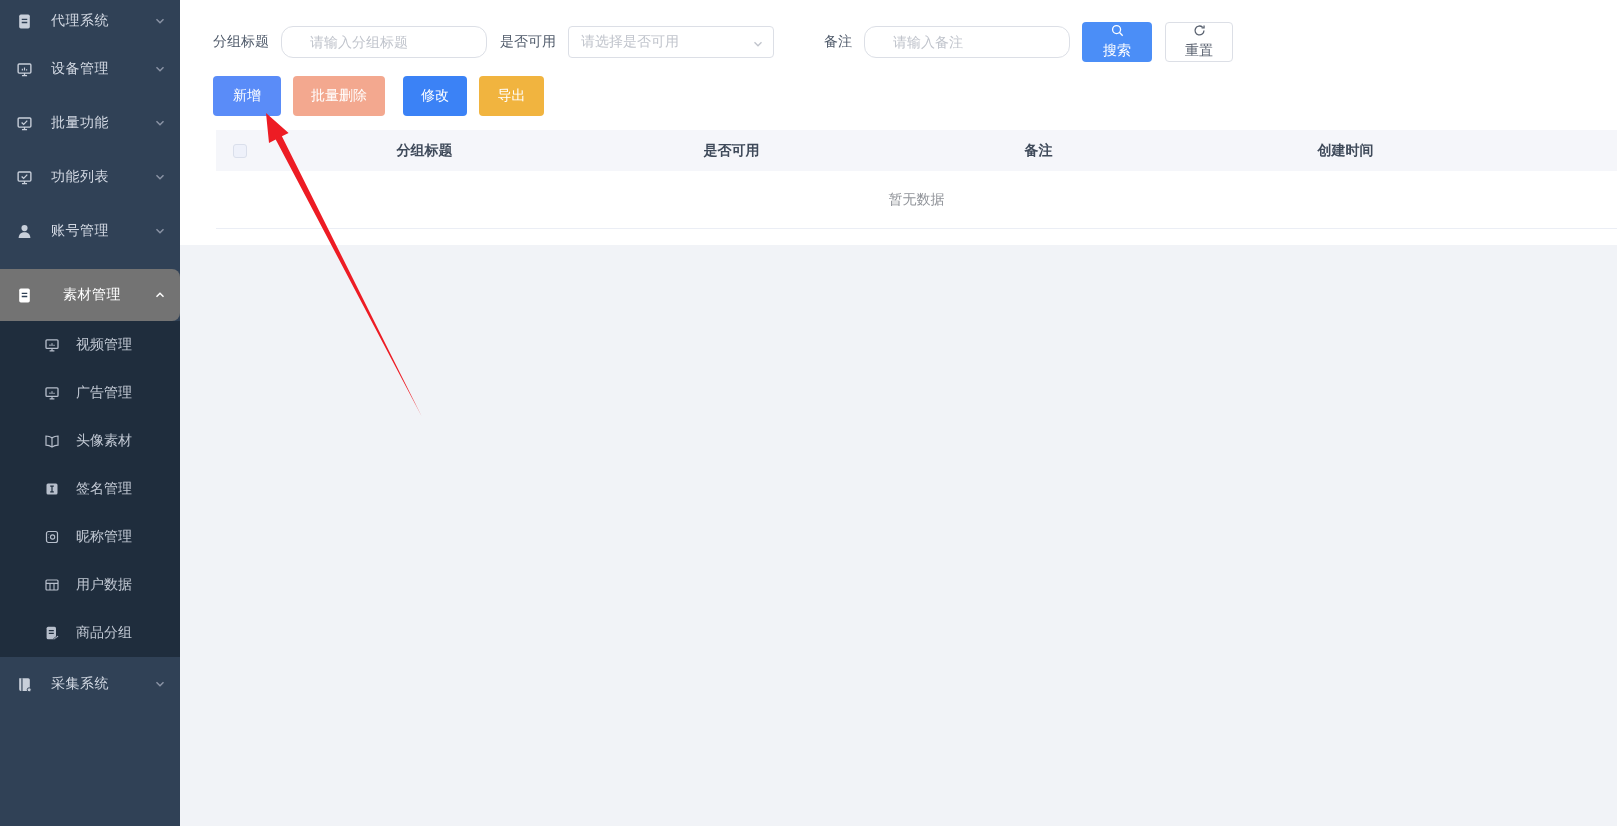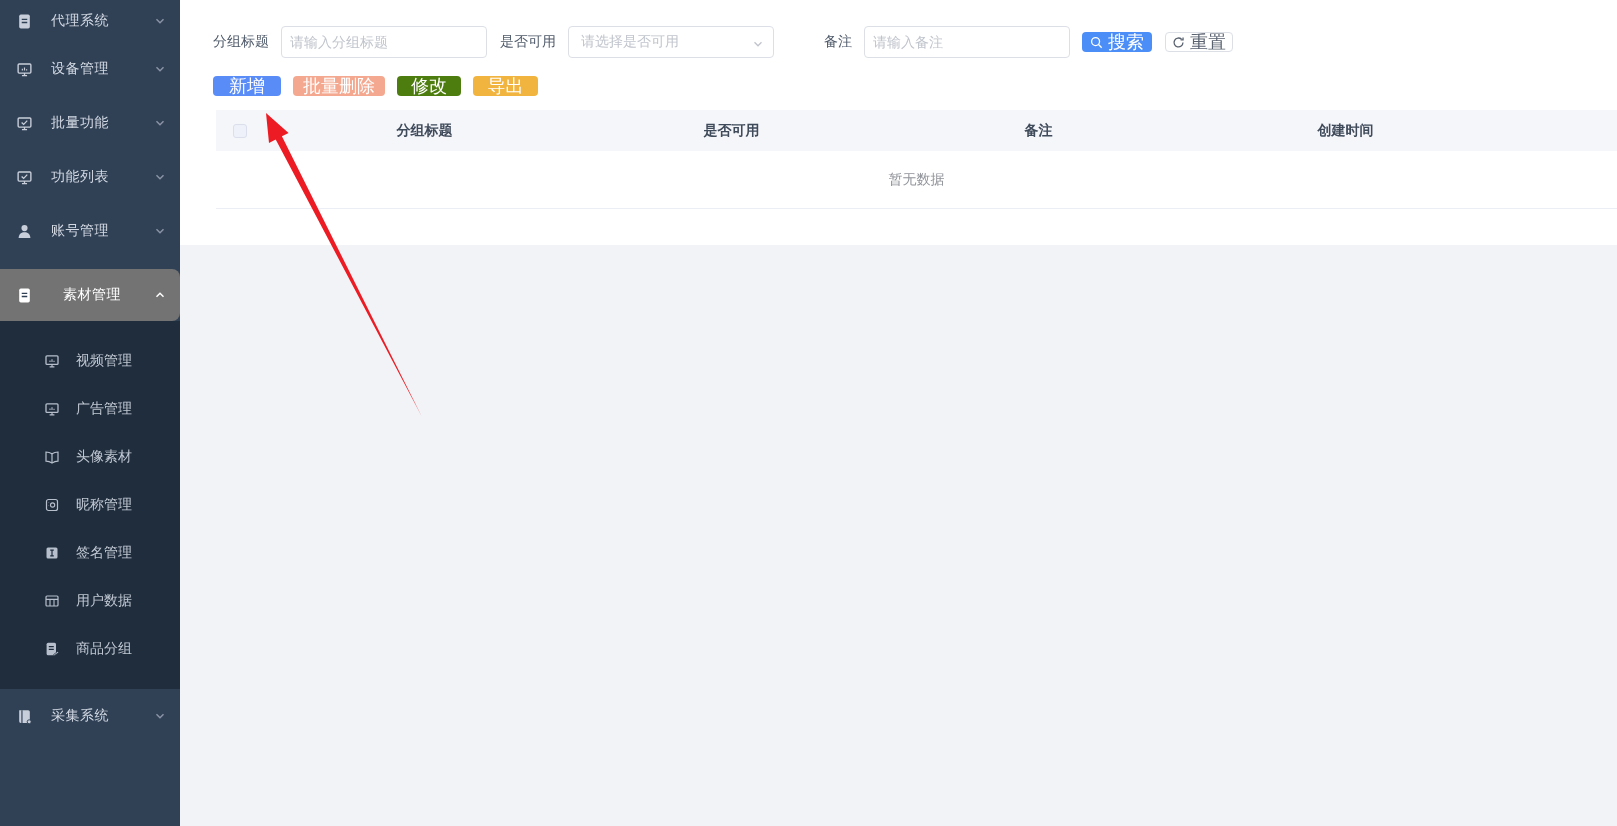--- a/index.html
+++ b/index.html
@@ -12,58 +12,58 @@
     display:flex; flex-direction:column; color:#d3d9e3; overflow:hidden; }
   .side-item { height:54px; display:flex; align-items:center; padding:0 14px 0 16px;
     font-size:14px; cursor:pointer; flex:0 0 auto; }
   .side-item:first-child { height:42px; }
   .side-item .mi { width:17px; height:17px; margin-right:18px; flex:0 0 auto; color:#c8cfda; }
   .side-item .lbl { flex:1; letter-spacing:.5px; }
   .side-item .chev { width:12px; height:12px; color:#8b94a6; flex:0 0 auto; }
   .side-item.active-parent { background:#737373; color:#fff; height:52px; margin-top:11px;
     border-radius:0 8px 8px 0;gap:12px; --icon-gap:#5a8df8; }
   .side-item.active-parent .mi, .side-item.active-parent .chev { color:#fff; }
-  .submenu { background:#1f2d3d; padding:16px 0; }
+  .submenu { background:#1f2d3d; padding:0 0; }
   .sub-item { height:48px; display:flex; align-items:center; padding:0 14px 0 44px;
     font-size:14px; color:#c2c9d4; cursor:pointer; }
   .sub-item .mi { width:16px; height:16px; margin-right:16px; color:#b7bfcc; --icon-gap:#1f2d3d; }
   .sub-item.active { color:#4aa0f8; }
   .sub-item.active .mi { color:#4aa0f8; }
   .mi svg, .chev svg { width:100%; height:100%; display:block; }
   .mi { --icon-gap:#304156; }
 
   
   .main { flex:1; display:flex; flex-direction:column; position:relative; }
   .content-white { background:#ffffff; height:245px; flex:0 0 auto; }
   .content-gray { flex:1; background:#f1f3f7; }
 
   .filter-row { display:flex; align-items:center; margin:26px 0 0 33px; height:32px; }
   .f-label { font-size:14px; color:#4e5969; margin-right:12px; white-space:nowrap; }
-  .f-input { width:206px; height:32px; border:1px solid #dcdfe6; border-radius:4px;
-    padding:0 8px; font-size:14px; color:#606266; outline:none;
+  .f-input { width:206px; height:32px; border:1px solid #dcdfe6; border-radius:12px;
+    padding:0 28px; font-size:14px; color:#606266; outline:none;
     font-family:"Liberation Sans","DejaVu Sans",sans-serif; }
   .f-input::placeholder { color:#c0c4cc; }
   .f-select { width:206px; height:32px; border:1px solid #dcdfe6; border-radius:4px;
     padding:0 28px 0 12px; font-size:14px; color:#c0c4cc; display:flex; align-items:center;
     position:relative; cursor:pointer; background:#fff; }
   .f-select .sel-chev { position:absolute; right:9px; top:10px; width:12px; height:12px; color:#c0c4cc; }
   .gap-s { margin-left:13px; } .gap-l { margin-left:50px; }
 
-  .btn { height:20px; border:none; border-radius:4px; font-size:18px; cursor:pointer;
+  .btn { height:40px; border:none; border-radius:4px; font-size:14px; cursor:pointer;
     display:inline-flex; align-items:center; justify-content:center;
-    font-family:"Liberation Sans","DejaVu Sans",sans-serif; }
+    font-family:"Liberation Sans","DejaVu Sans",sans-serif;flex-direction:column; }
   .btn-search { background:#4b8ef7; color:#fff; width:70px; margin-left:12px; gap:5px; }
   .btn-reset { background:#fff; color:#5a6270; border:1px solid #dcdfe6; width:68px; margin-left:13px; gap:5px; }
   .bicon { width:13px; height:13px; display:inline-block; }
   .bicon svg { width:100%; height:100%; display:block; }
 
   .actions-row { display:flex; margin:18px 0 0 33px; gap:12px; }
   .btn-add { background:#5a8cf8; color:#fff; width:68px; }
   .btn-batch-delete { background:#f3a88f; color:#fff; width:92px; }
-  .btn-edit { background:#4d7c0f; color:#fff; width:64px; }
+  .btn-edit { background:#3b82f6; color:#fff; width:64px;margin-left:6px; }
   .btn-export { background:#f1b43f; color:#fff; width:65px; }
 
   .table-wrap { margin:14px 0 0 36px; }
   .t-header { height:41px; background:#f5f6fa; display:flex; align-items:center; }
   .t-cell-check { width:55px; display:flex; align-items:center; padding-left:17px; flex:0 0 auto; }
   .checkbox { width:14px; height:14px; background:#eef1fa; border:1px solid #dadfeb;
     border-radius:3px; cursor:pointer; }
   .t-col { width:307px; flex:0 0 auto; text-align:center; font-size:14px; font-weight:700; color:#3f4a5a; }
   .t-empty { height:58px; border-bottom:1px solid #ebeef5; display:flex;
     align-items:center; justify-content:center; font-size:14px; color:#909399; }
@@ -198,35 +198,35 @@
           <svg viewBox="0 0 16 16">
               <path d="M2 3c2 0 4 .5 6 1.8C10 3.5 12 3 14 3v9.2c-2 0-4 .5-6 1.8-2-1.3-4-1.8-6-1.8z" fill="none" stroke="currentColor" stroke-width="1.2"></path>
               <path d="M8 4.8V14" stroke="currentColor" stroke-width="1.2"></path>
             </svg>
         </span>
         <span class="lbl">头像素材</span>
       </div>
       <div class="sub-item">
         <span class="mi">
           <svg viewBox="0 0 16 16">
+              <rect x="2.5" y="2.5" width="11" height="11" rx="1.5" fill="currentColor"></rect>
+              <path d="M6.2 5.2h3.6M8 5.2v5.6M6.2 10.8h3.6" stroke="var(--icon-gap)" stroke-width="1.2"></path>
+            </svg>
+        </span>
+        <span class="lbl">签名管理</span>
+      </div>
+      <div class="sub-item">
+        <span class="mi">
+          <svg viewBox="0 0 16 16">
               <rect x="2.5" y="2.5" width="11" height="11" rx="2" fill="none" stroke="currentColor" stroke-width="1.2"></rect>
               <circle cx="8.6" cy="8" r="2.1" fill="none" stroke="currentColor" stroke-width="1.1"></circle>
               <path d="M4.6 5.6v.2M4.6 8v.2M4.6 10.4v.2" stroke="currentColor" stroke-width="1.3"></path>
             </svg>
         </span>
         <span class="lbl">昵称管理</span>
-      </div>
-      <div class="sub-item">
-        <span class="mi">
-          <svg viewBox="0 0 16 16">
-              <rect x="2.5" y="2.5" width="11" height="11" rx="1.5" fill="currentColor"></rect>
-              <path d="M6.2 5.2h3.6M8 5.2v5.6M6.2 10.8h3.6" stroke="var(--icon-gap)" stroke-width="1.2"></path>
-            </svg>
-        </span>
-        <span class="lbl">签名管理</span>
       </div>
       <div class="sub-item">
         <span class="mi">
           <svg viewBox="0 0 16 16">
               <rect x="2" y="3" width="12" height="10" rx="1" fill="none" stroke="currentColor" stroke-width="1.2"></rect>
               <path d="M2 6.4h12M6 6.4V13M10 6.4V13" stroke="currentColor" stroke-width="1.1"></path>
             </svg>
         </span>
         <span class="lbl">用户数据</span>
       </div>

